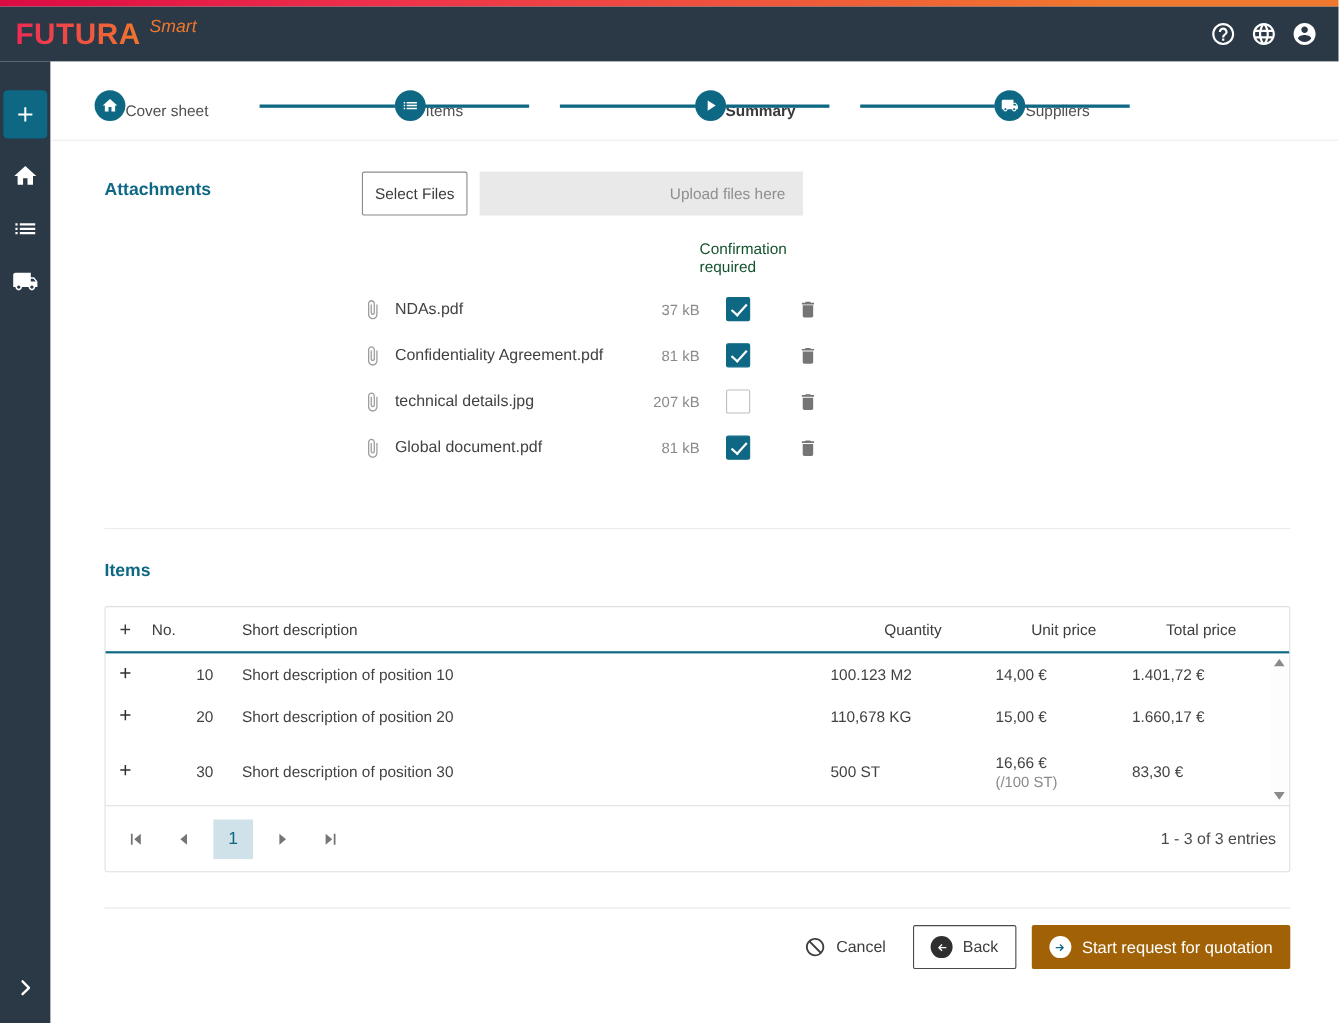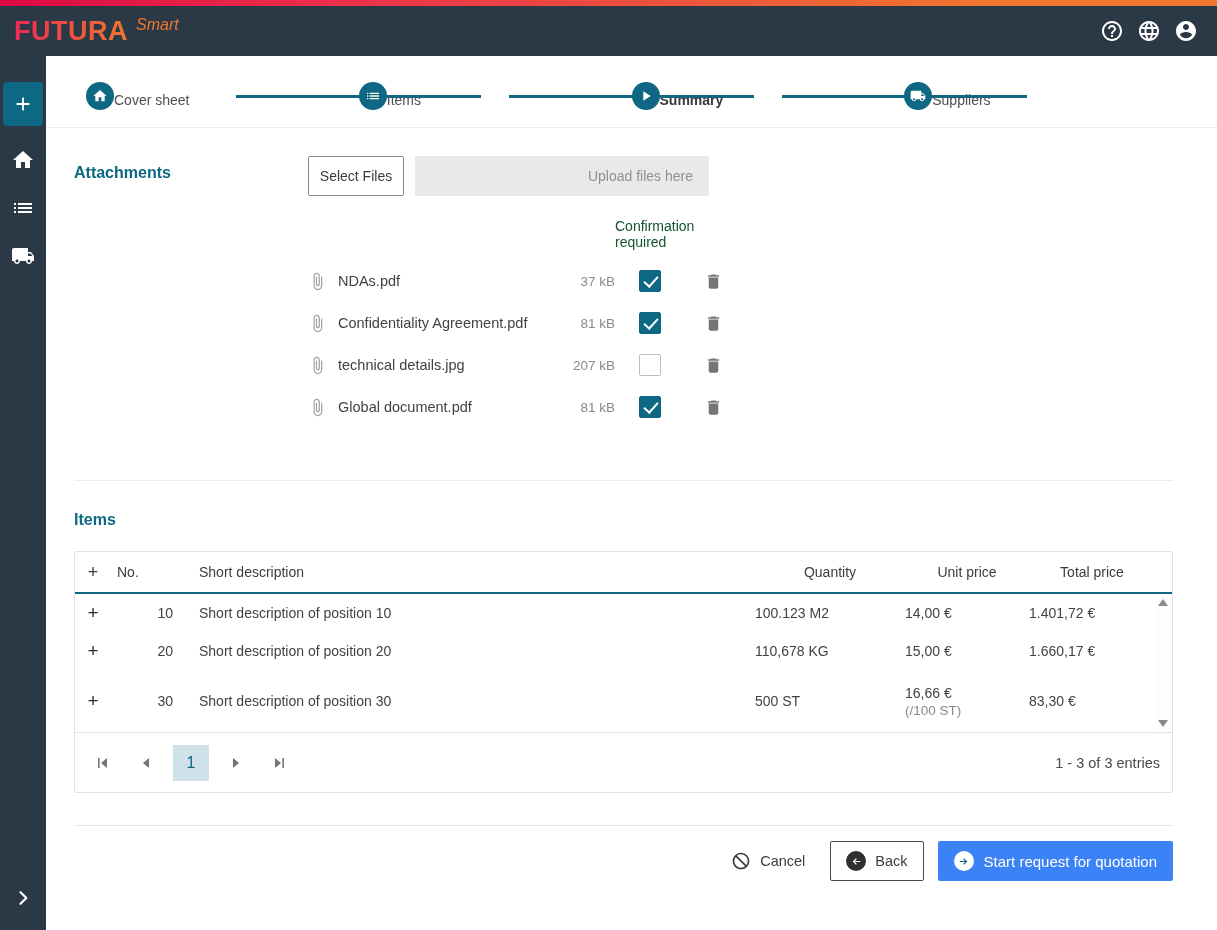--- a/index.html
+++ b/index.html
@@ -38,21 +38,21 @@
   .step:not(:first-child)::before, .step:not(:last-child)::after {
     content:""; position:absolute; top:13px; height:3px; background:#0e6884; }
   .step:not(:first-child)::before { left:0; right:calc(50% + 14px); }
   .step:not(:last-child)::after  { left:calc(50% + 14px); right:0; }
   .step-circle { width:28px; height:28px; border-radius:50%; background:#0e6884; display:flex; align-items:center; justify-content:center; z-index:1; }
   .step-circle svg { width:16px; height:16px; fill:#fff; }
   .step-label { margin-top:8px; font-size:14px; color:#4f4f4f; }
   .step.active .step-label { font-weight:700; color:#3a3a3a; }
   .main-divider { border-top:1px solid #ececec; margin-top:17px; }
 
-  .content { padding:0 44px 0 28px; }
+  .content { padding:0 44px 0 49px; }
 
   
   .attachments { display:flex; margin-top:28px; }
   .section-title { width:234px; font-size:16px; font-weight:700; color:#0e6884; padding-top:8px; }
   .attach-body { flex:1; }
   .upload-row { display:flex; height:40px; }
   .select-files-btn { width:96px; height:40px; background:#fff; border:1px solid #8a8a8a; border-radius:2px;
     font-size:14px; color:#3c3c3c; cursor:pointer; font-family:inherit; }
   .upload-zone { width:294px; height:40px; margin-left:11px; background:#e9e9e9; color:#8f8f8f;
     font-size:14px; line-height:40px; text-align:right; padding-right:16px; cursor:pointer; }
@@ -106,21 +106,21 @@
   .pager-summary { margin-left:auto; font-size:14.5px; color:#4a4a4a; }
 
   
   .footer-divider { border-top:1px solid #e6e6e6; margin-top:32px; }
   .actions { margin-top:15px; display:flex; justify-content:flex-end; align-items:center; }
   .btn { display:flex; align-items:center; cursor:pointer; font-family:inherit; }
   .btn-cancel { background:none; border:none; gap:9px; font-size:14.5px; color:#3c3c3c; margin-right:25px; }
   .btn-cancel svg { width:20px; height:20px; fill:#3c3c3c; }
   .btn-back { background:#fff; border:1px solid #4a4a4a; border-radius:2px; height:40px; padding:0 15px; gap:9px;
     font-size:14.5px; color:#3c3c3c; margin-right:14px; }
-  .btn-start { background:#3b82f6; border:none; border-radius:2px; height:40px; padding:0 16px; gap:10px;
+  .btn-start { background:#a16207; border:none; border-radius:2px; height:40px; padding:0 16px; gap:10px;
     font-size:15px; color:#fff; }
   .circ-icon { width:20px; height:20px; border-radius:50%; display:flex; align-items:center; justify-content:center; }
   .circ-dark { background:#2f2f2f; }
   .circ-white { background:#fff; }
   .circ-icon svg { width:13px; height:13px; }
 </style>
 </head>
 <body>
 
 <div class="topstrip"></div>

